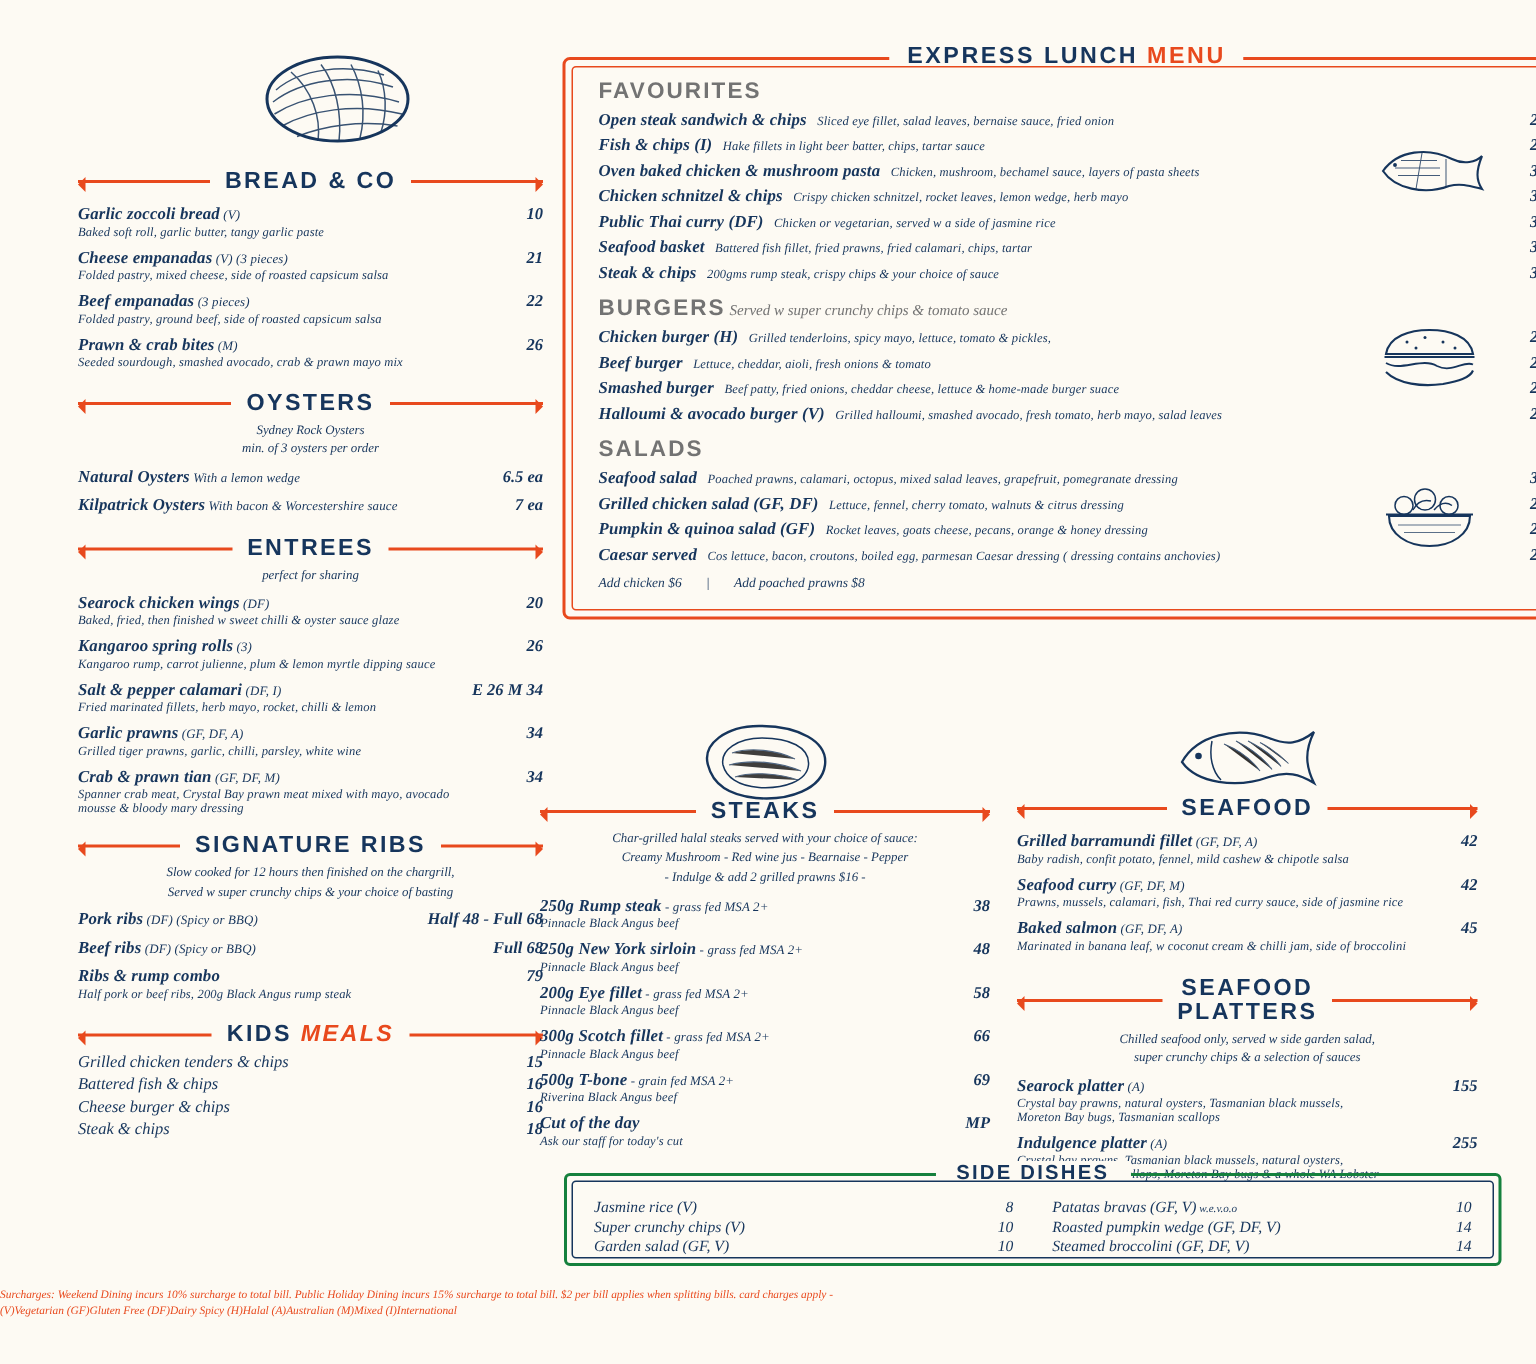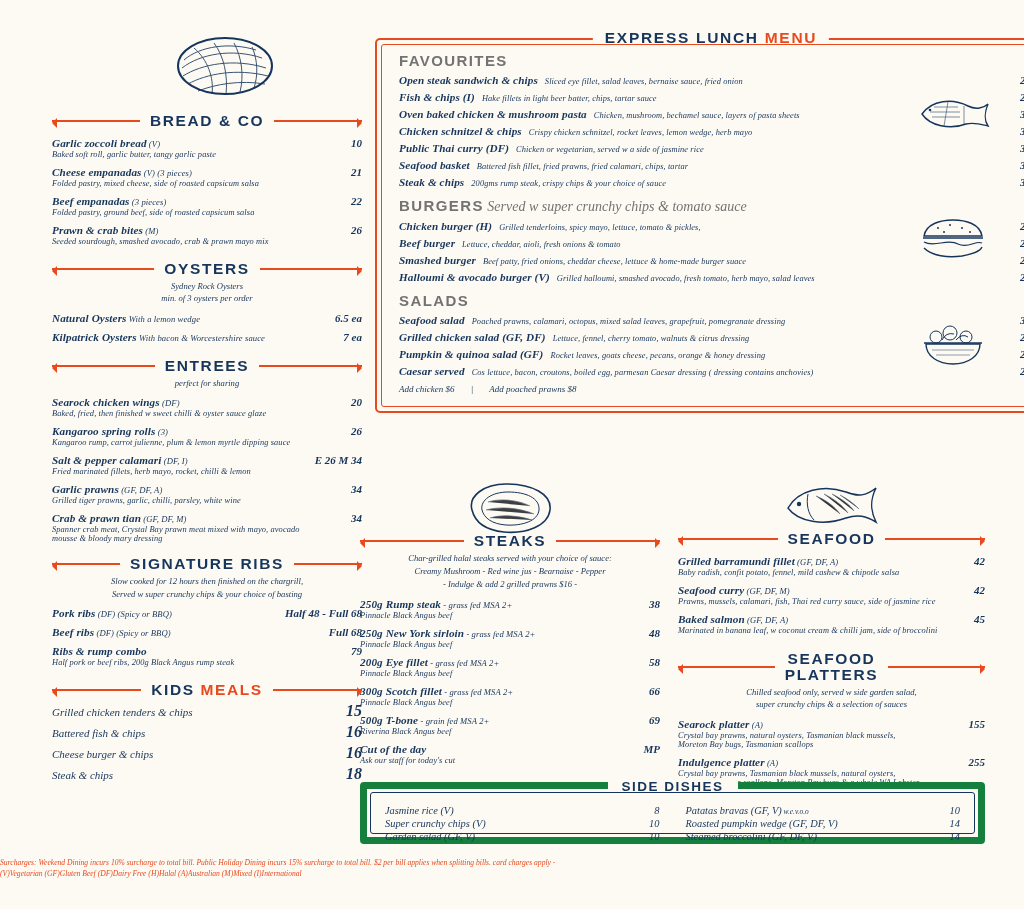--- a/index.html
+++ b/index.html
@@ -25,21 +25,21 @@
 
   .sechead {
     display: flex; align-items: center; justify-content: center;
     gap: 10px; margin: 0 0 2px 0;
   }
   .sechead .txt {
     font-family: "Liberation Sans", sans-serif;
     font-weight: bold; letter-spacing: 1.6px;
     font-size: 15.5px; color: #16355c; white-space: nowrap;
   }
-  .sechead .txt .accent { color: #e8491d; }
+  .sechead .txt .accent { color: #e8491d; font-style: italic; }
   .rule {
     height: 0; border-top: 2px solid #e8491d; flex: 1 1 auto; position: relative;
   }
   .rule.left::before, .rule.right::after {
     content: ""; position: absolute; top: -4px; width: 0; height: 0;
   }
   .rule.left::before { left: 0; border: 5px solid transparent; border-right-color: #e8491d; border-left: 0; }
   .rule.right::after { right: 0; border: 5px solid transparent; border-left-color: #e8491d; border-right: 0; }
 
   .subnote { text-align: center; font-style: italic; font-size: 8.6px; line-height: 1.45; margin-bottom: 4px; }
@@ -64,37 +64,37 @@
     font-family: "Liberation Sans", sans-serif; font-weight: bold;
     font-size: 15.5px; letter-spacing: 1.7px; white-space: nowrap;
   }
   .express-title .accent { color: #e8491d; }
   .express-inner { position: absolute; inset: 12px 14px 10px 22px; }
 
   .grouphead {
     font-family: "Liberation Sans", sans-serif; font-weight: bold;
     font-size: 15px; letter-spacing: 1.4px; color: #737373; margin: 0 0 4px 0;
   }
-  .grouphead .note { font-family: "Liberation Serif", serif; font-style: italic; font-weight: normal; font-size: 14px; letter-spacing: 0; }
+  .grouphead .note { font-family: "Liberation Serif", serif; font-style: italic; font-weight: normal; font-size: 10px; letter-spacing: 0; }
   .erow { display: flex; align-items: baseline; margin-top: 5px; }
   .erow .nm { white-space: nowrap; }
   .erow .ds { padding-left: 7px; flex: 1 1 auto; }
   .erow .pr { width: 34px; text-align: right; flex: none; }
   .addline { font-style: italic; font-size: 9px; margin-top: 7px; }
   .addline .sep { display: inline-block; padding: 0 14px; }
 
   
   .steaks { position: absolute; left: 360px; top: 480px; width: 300px; }
   .seafood { position: absolute; left: 678px; top: 480px; width: 307px; }
   .cen { text-align: center; font-style: italic; font-size: 8.6px; line-height: 1.5; }
 
   
   .sides {
-    position: absolute; left: 360px; top: 782px; width: 625px; height: 62px;
-    border: 7px solid #15803d; border-radius: 4px;
+    position: absolute; left: 376px; top: 782px; width: 625px; height: 62px;
+    border: 2px solid #15803d; border-radius: 4px;
   }
   .sides::after{ content:""; position:absolute; inset:3px; border:1px solid #16355c; border-radius:3px; }
   .sides-title {
     position: absolute; left: 50%; transform: translateX(-50%); top: -10px;
     background: #fdfaf3; padding: 0 14px;
     font-family: "Liberation Sans", sans-serif; font-weight: bold;
     font-size: 13.5px; letter-spacing: 1.5px; white-space: nowrap;
   }
   .sides-grid { position: absolute; inset: 14px 18px 6px 18px; display: flex; gap: 26px; }
   .sides-col { flex: 1 1 0; }
@@ -104,21 +104,21 @@
   .srow .nm .tiny { font-size: 7.4px; }
 
   .footer {
     position: absolute; left: 0; right: 0; top: 857px;
     color: #e8491d; font-style: italic; font-size: 7.6px; line-height: 1.5;
   }
 
   .illu { position: absolute; }
   .kidsrow { display: flex; justify-content: space-between; align-items: baseline; margin-top: 3px; gap: 32px; }
   .kidsrow .nm { font-style: italic; font-size: 11px; }
-  .kidsrow .pr { font-weight: bold; font-style: italic; font-size: 16px; }
+  .kidsrow .pr { font-weight: bold; font-style: italic; font-size: 11px; }
 </style>
 </head>
 <body>
 
 <div class="page">
 
   <div class="leftcol">
 
     <div class="breadlogo">
       <svg viewBox="0 0 110 70" width="110" height="70">
@@ -546,15 +546,15 @@
           <div class="srow">
             <div class="nm">Steamed broccolini (GF, DF, V)</div>
             <div class="pr">14</div>
           </div>
         </div>
     </div>
   </div>
 
   <div class="footer">
     <div>Surcharges: Weekend Dining incurs 10% surcharge to total bill. Public Holiday Dining incurs 15% surcharge to total bill. $2 per bill applies when splitting bills. card charges apply -</div>
-    <div>(V)Vegetarian (GF)Gluten Beef (DF)Dairy Free (H)Halal (A)Australian (M)Mixed (I)International</div>
+    <div>(V)Vegetarian (GF)Gluten Free (DF)Dairy Spicy (H)Halal (A)Australian (M)Mixed (I)International</div>
   </div>
 </div>
 
 </body></html>

